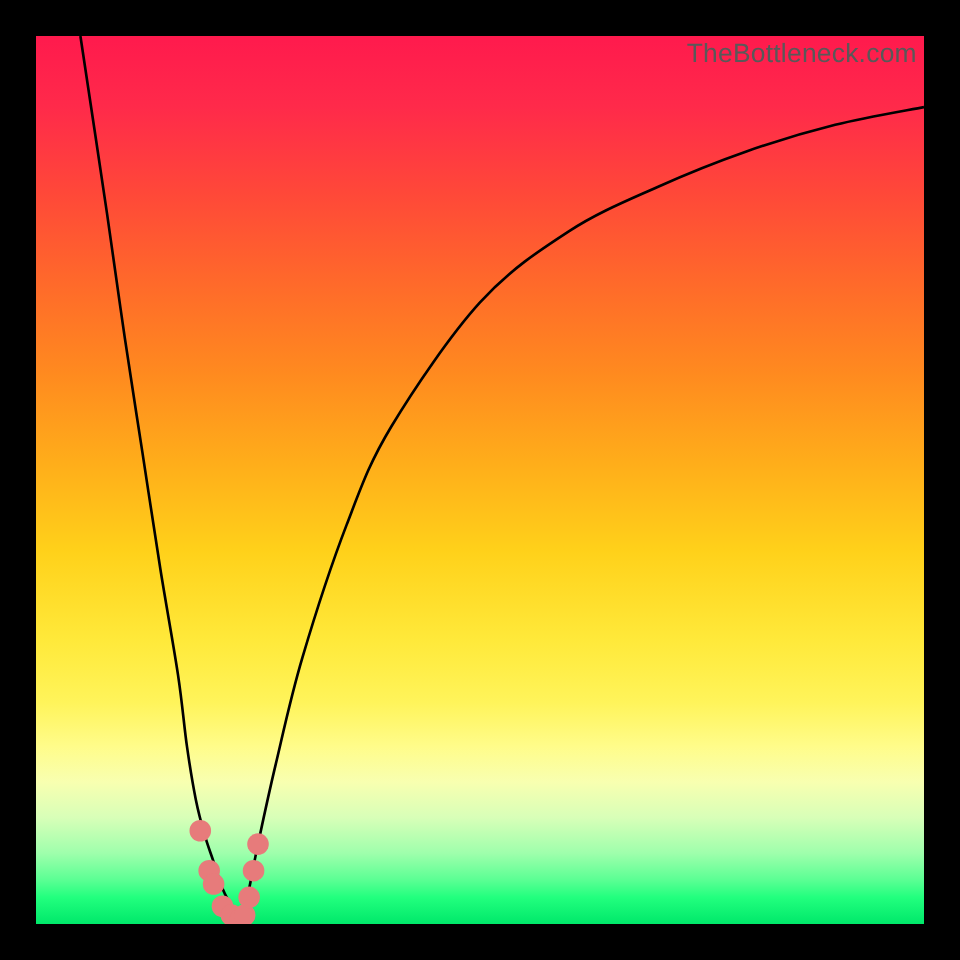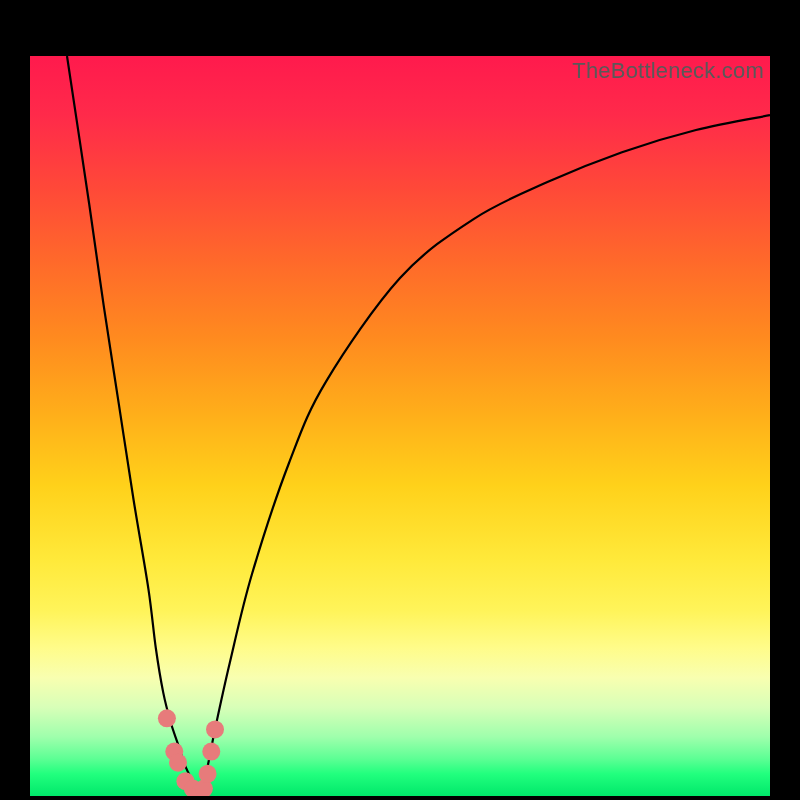--- a/index.html
+++ b/index.html
@@ -35,21 +35,20 @@
       #ffe93a 68%,
       #fff45a 75%,
       #fffc8a 80%,
       #f8ffb0 84%,
       #d8ffb8 88%,
       #9fffac 92%,
       #5cff94 95%,
       #22ff7e 97%,
       #00e86a 100%
     );
-    margin-top: 26px;
   }
   .watermark {
     position: absolute;
     top: 2px;
     right: 6px;
     color: #595959;
     font-size: 22px;
     font-weight: 500;
     letter-spacing: 0.2px;
     user-select: none;

